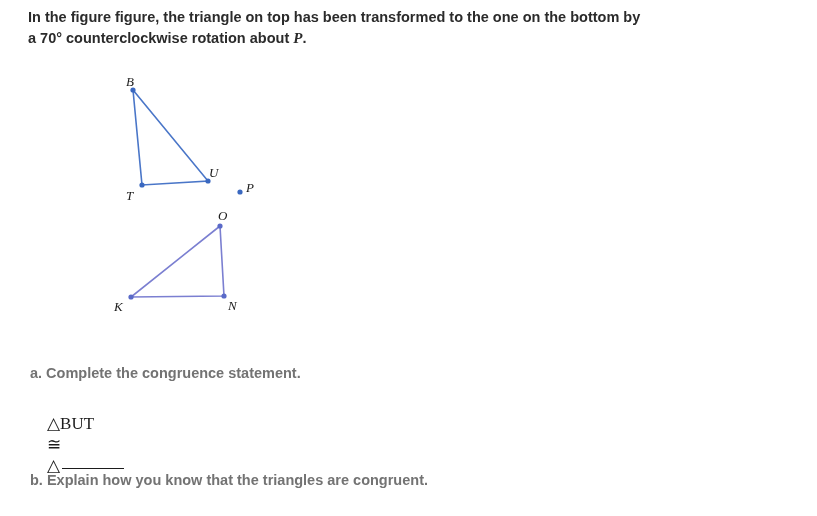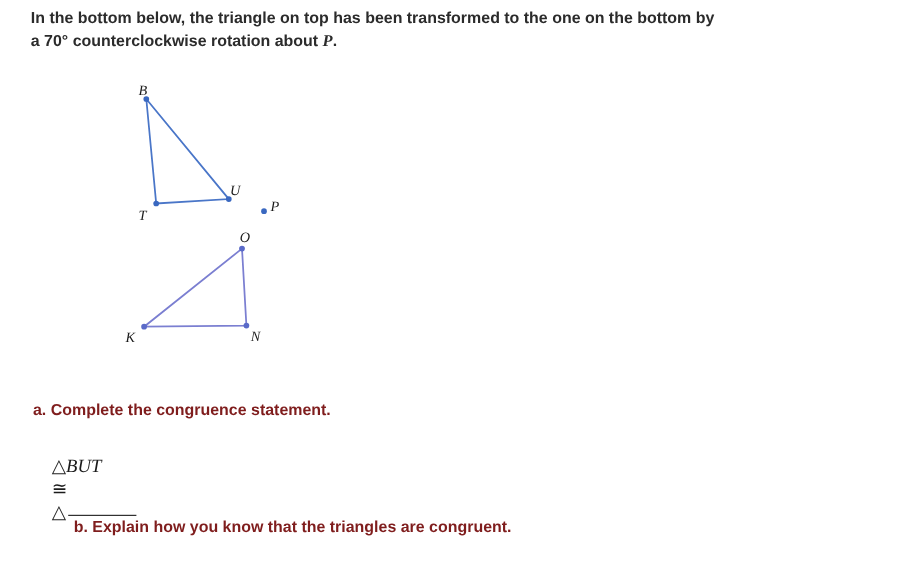--- a/index.html
+++ b/index.html
@@ -51,51 +51,51 @@
     font-family: "Liberation Serif", serif;
     font-style: italic;
     font-size: 13px;
     color: #1b1b1b;
   }
   .qa {
     position: absolute;
     left: 30px;
     font-size: 14.5px;
     font-weight: bold;
-    color: #7f1d1d;
+    color: #737373;
   }
   #q-a { top: 365px; }
-  #q-b { top: 472px; margin-left: 37px; }
+  #q-b { top: 472px; }
   .congruence {
     position: absolute;
     left: 30px;
     top: 393px;
     font-family: "Liberation Serif", serif;
     font-size: 17px;
     color: #1b1b1b;
     white-space: pre;
   }
   .congruence .tri { font-style: normal; }
-  .congruence .names { font-style: italic; }
+  .congruence .names { }
   .congruence .blank {
     display: inline-block;
     width: 62px;
     border-bottom: 1px solid #1b1b1b;
     margin-left: 2px;
     vertical-align: 2px;
     height: 12px;
   }
 </style>
 </head>
 <body>
 
 <div class="page">
 
   <div class="prompt">
-    <span>In the bottom below, the triangle on top has been transformed to the one on the bottom by</span>
+    <span>In the figure figure, the triangle on top has been transformed to the one on the bottom by</span>
     <br>
     <span>a 70° counterclockwise rotation about </span><span class="italic-p">P</span><span>.</span>
   </div>
 
   <div class="figure">
     <svg width="300" height="270" viewBox="0 0 300 270">
       <g>
         <polyline points="105,32 114,127 180,123 105,32" fill="none" stroke="#4a76c8" stroke-width="1.6"></polyline>
         <circle cx="105" cy="32" r="2.6" fill="#3a68c0"></circle>
         <circle cx="114" cy="127" r="2.6" fill="#3a68c0"></circle>

